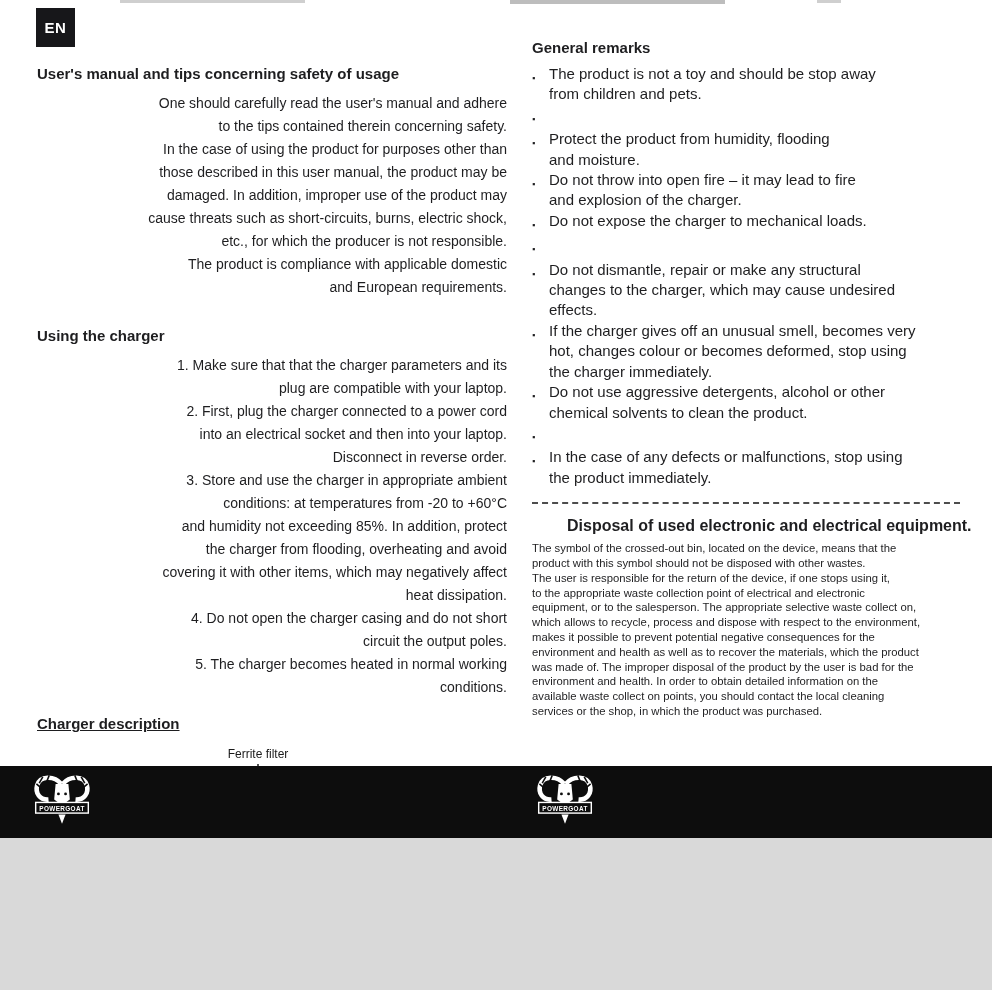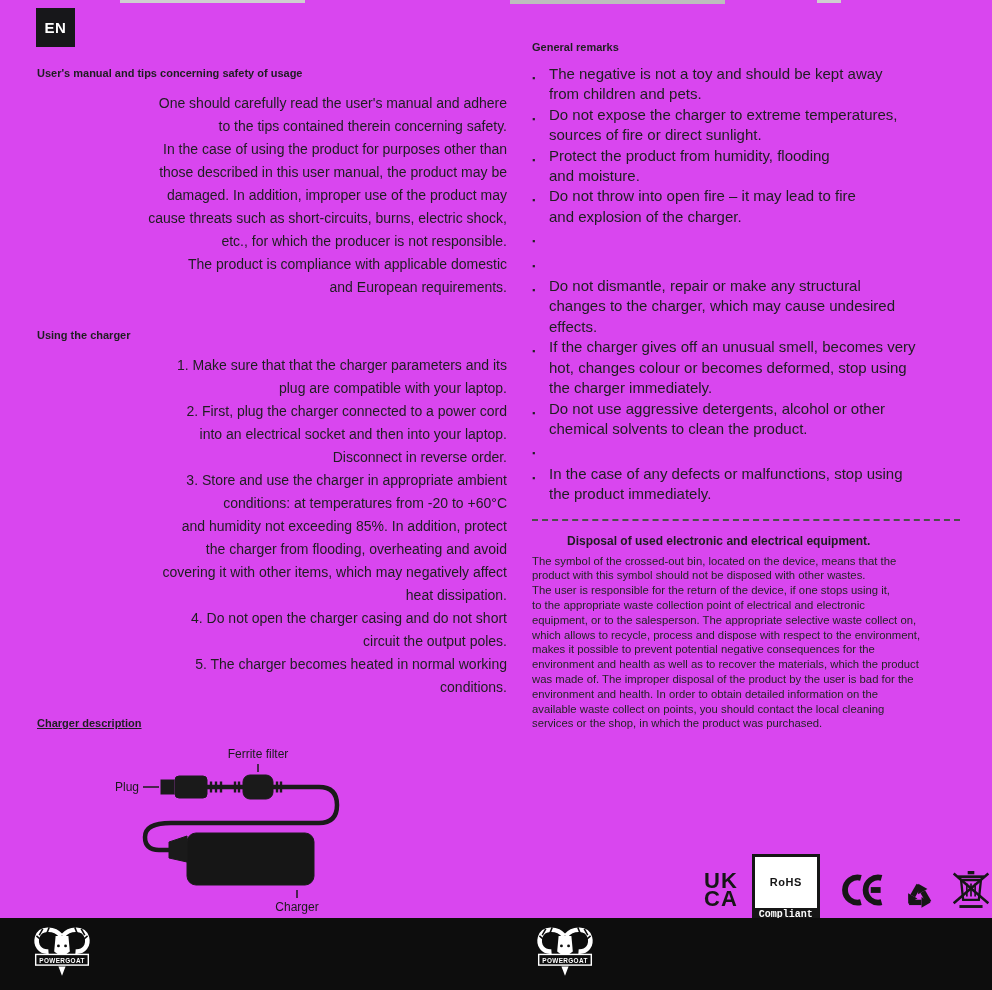--- a/index.html
+++ b/index.html
@@ -1,37 +1,37 @@
 <!DOCTYPE html>
 <html><head>
 <meta charset="utf-8">
 <style>
   html,body{margin:0;padding:0;background:#d9d9d9;}
-  .page{position:relative;width:992px;height:990px;margin:0 auto;background:#d946ef;
+  .page{position:relative;width:992px;height:838px;margin:0 auto;background:#ffffff;
         font-family:"Liberation Sans",sans-serif;color:#1e1e20;overflow:hidden;}
   .artifact{position:absolute;background:#cfcfcf;}
   .en-badge{position:absolute;left:36px;top:8px;width:39px;height:39px;background:#17171a;
             color:#fff;font-weight:700;font-size:15px;display:flex;align-items:center;justify-content:center;
             letter-spacing:.5px;}
   .col-left{position:absolute;left:37px;top:64px;width:470px;}
   .col-right{position:absolute;left:532px;top:38px;width:452px;}
-  .sec-h{font-size:11px;font-weight:700;margin:0;line-height:19px;}
+  .sec-h{font-size:15px;font-weight:700;margin:0;line-height:19px;}
   .body-text{font-size:14px;line-height:23px;white-space:pre-line;margin:9px 0 0 0;text-align:right;}
   .mt17{margin-top:27px;} .mt15{margin-top:15px;text-decoration:underline;}
   .diagram{display:block;margin:10px 0 0 38px;}
   .diagram text{font-family:"Liberation Sans",sans-serif;font-size:12px;fill:#1a1a1a;}
   .set-line{margin-top:20px;font-size:14.5px;display:flex;align-items:baseline;gap:9px;white-space:nowrap;}
   .set-label{font-weight:700;}
   .sq{font-size:9px;position:relative;top:-2px;}
   .remarks-list{list-style:none;margin:7px 0 0 0;padding:0;}
   .remarks-list li{display:flex;font-size:15px;line-height:20.4px;}
   .remarks-list .sq-m{flex:none;width:17px;font-size:9px;padding-top:4px;}
   .li-text{white-space:pre-line;}
   .dashed-sep{margin-top:14px;width:428px;border-top:2px dashed #4d4d4d;height:0;}
-  .disposal-h{font-size:12px;font-weight:700;margin:13px 0 0 0;padding-left:35px;}
+  .disposal-h{font-size:16px;font-weight:700;margin:13px 0 0 0;padding-left:35px;}
   .disposal-b{font-size:11.3px;line-height:14.8px;white-space:pre-line;margin:6px 0 0 0;color:#242426;}
   .cert-row{position:absolute;left:704px;top:845px;height:50px;display:flex;align-items:center;gap:14px;margin-top:20px;}
   .ukca{font-weight:700;font-size:22px;line-height:18.5px;letter-spacing:1px;color:#161616;}
   .rohs{border:3px solid #161616;text-align:center;background:#fff;}
   .rohs-top{font-size:11px;font-weight:700;letter-spacing:.5px;padding:16px 5px;color:#141414;line-height:19px;}
   .rohs-bottom{background:#161616;color:#fff;font-size:10px;font-weight:700;padding:1px 4px 2px;line-height:12px;font-family:Liberation Mono, monospace;}
   .footer-bar{position:absolute;left:0;right:0;bottom:0;height:72px;background:#0d0d0d;}
   .goat{position:absolute;top:6px;}
   .goat text{font-family:"Liberation Sans",sans-serif;}
   .sr-only{position:absolute;width:1px;height:1px;overflow:hidden;clip:rect(0 0 0 0);white-space:nowrap;}
@@ -119,40 +119,39 @@
       <span class="sq">▪</span>
       <span>Instruction extreme</span>
     </div>
   </div>
 
   <div class="col-right">
     <h3 class="sec-h">General remarks</h3>
     <ul class="remarks-list">
       <li>
           <span class="sq-m">▪</span>
-          <span class="li-text">The negative is not a toy and should be kept away
+          <span class="li-text">The product is not a toy and should be stop away
 from children and pets.</span>
         </li>
       <li>
           <span class="sq-m">▪</span>
-          <span class="li-text">Do not expose the charger to extreme temperatures,
-sources of fire or direct sunlight.</span>
         </li>
       <li>
           <span class="sq-m">▪</span>
           <span class="li-text">Protect the product from humidity, flooding
 and moisture.</span>
         </li>
       <li>
           <span class="sq-m">▪</span>
           <span class="li-text">Do not throw into open fire – it may lead to fire
 and explosion of the charger.</span>
         </li>
       <li>
           <span class="sq-m">▪</span>
+          <span class="li-text">Do not expose the charger to mechanical loads.</span>
         </li>
       <li>
           <span class="sq-m">▪</span>
         </li>
       <li>
           <span class="sq-m">▪</span>
           <span class="li-text">Do not dismantle, repair or make any structural
 changes to the charger, which may cause undesired
 effects.</span>
         </li>

